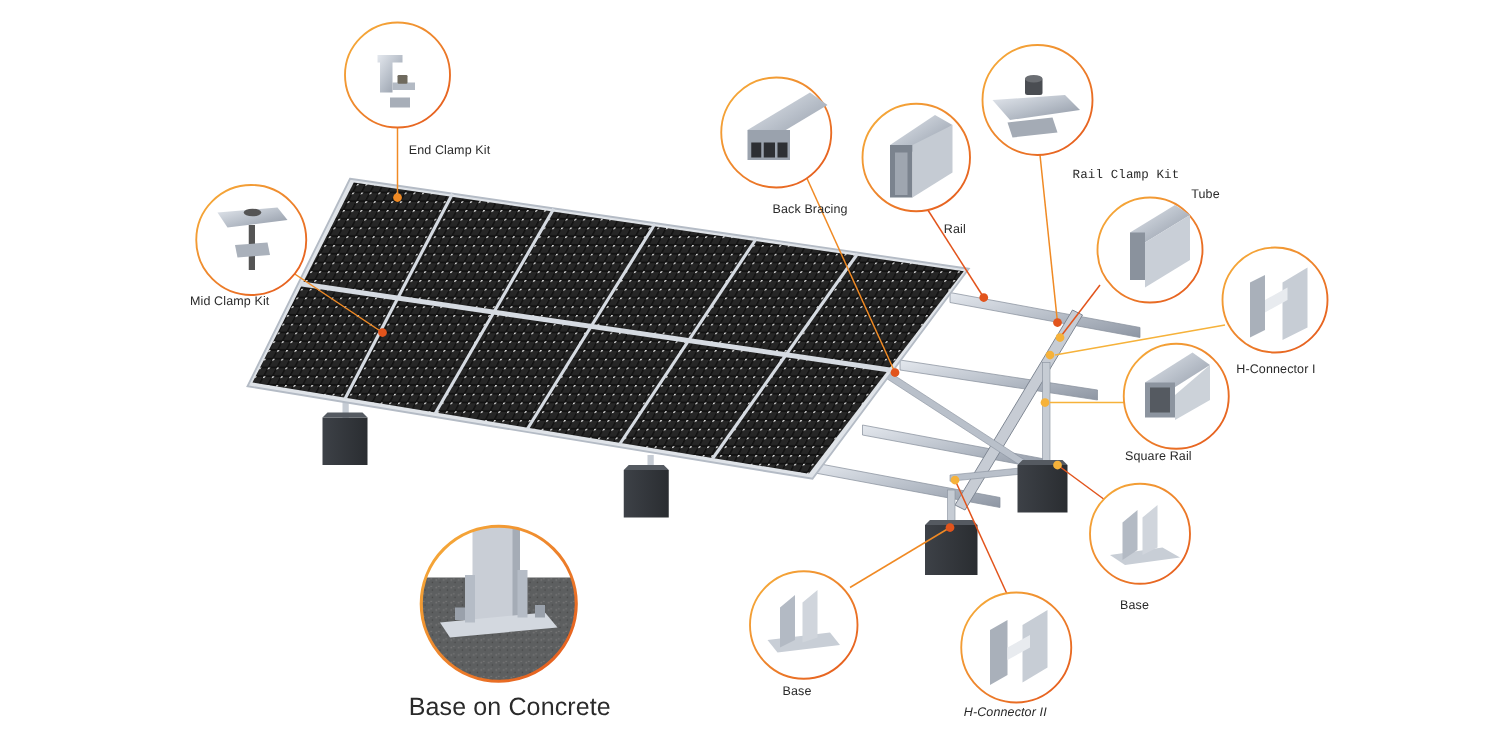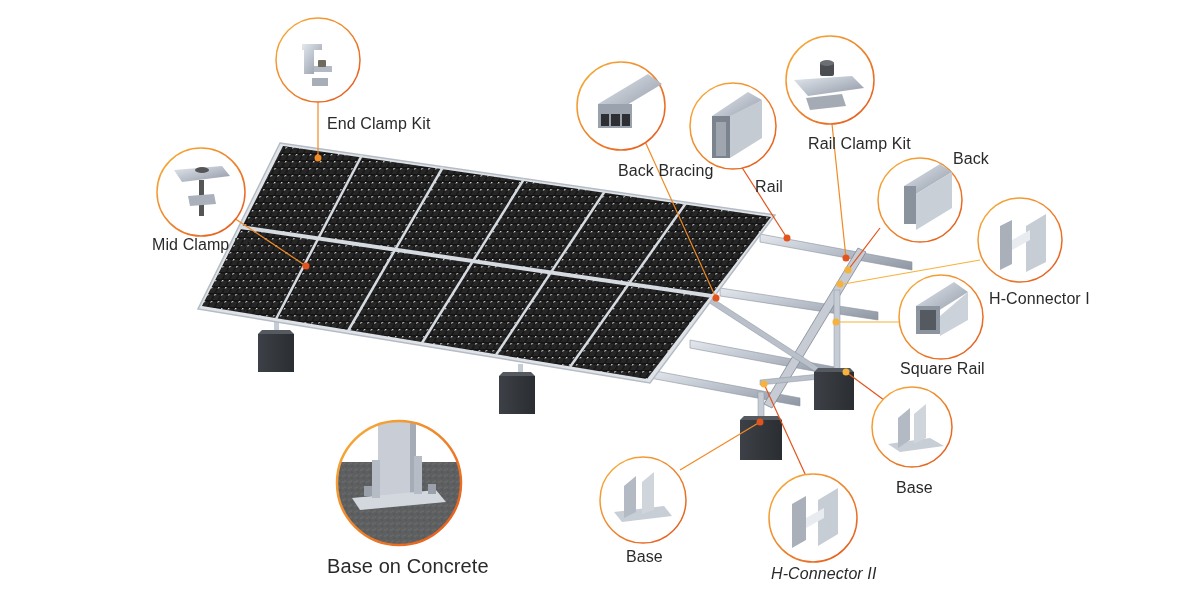--- a/index.html
+++ b/index.html
@@ -1,19 +1,19 @@
 <!DOCTYPE html>
 <html><head>
 <meta charset="utf-8">
 <style>
   html, body { margin:0; padding:0; background:#ffffff; }
   body { width:1200px; height:600px; overflow:hidden; position:relative;
          font-family:"Liberation Sans", "DejaVu Sans", sans-serif; }
   #stage { position:absolute; left:0; top:0; width:1200px; height:600px; }
-  .label { position:absolute; font-size:16px; color:#2a2a2a; white-space:nowrap; letter-spacing:0.1px; }
+  .label { position:absolute; font-size:10px; color:#2a2a2a; white-space:nowrap; letter-spacing:0.1px; }
   .label.big { font-size:20px; }
 </style>
 </head>
 <body>
 
 <svg id="stage" viewBox="0 0 1200 600" xmlns="http://www.w3.org/2000/svg">
   <defs>
     <linearGradient id="ring" x1="0" y1="0" x2="1" y2="1">
       <stop offset="0" stop-color="#f7b23c"></stop>
       <stop offset="1" stop-color="#e4561c"></stop>
@@ -237,20 +237,20 @@
       <rect x="428" y="484" width="8" height="10" fill="#9aa1ab"></rect>
     </g>
     <circle cx="399" cy="483" r="62" fill="none" stroke="url(#ring)" stroke-width="2.5"></circle>
   </g>
 </svg>
 
 <span class="label" style="left:327px; top:115px;">End Clamp Kit</span>
 <span class="label" style="left:140px; top:236px;margin-left:12px;">Mid Clamp Kit</span>
 <span class="label" style="left:586px; top:162px;margin-left:32px;">Back Bracing</span>
 <span class="label" style="left:755px; top:178px;">Rail</span>
-<span class="label" style="left:808px; top:135px;">Rail Clamp Kit</span>
-<span class="label" style="left:953px; top:150px;">Back</span>
+<span class="label" style="left:858px; top:135px;font-family:Liberation Mono, monospace;">Rail Clamp Kit</span>
+<span class="label" style="left:953px; top:150px;">Tube</span>
 <span class="label" style="left:989px; top:290px;">H-Connector I</span>
 <span class="label" style="left:900px; top:360px;">Square Rail</span>
 <span class="label" style="left:896px; top:479px;">Base</span>
 <span class="label" style="left:626px; top:548px;">Base</span>
 <span class="label" style="left:771px; top:565px;font-style:italic;">H-Connector II</span>
 <span class="label big" style="left:327px; top:555px;">Base on Concrete</span>
 
 </body></html>

